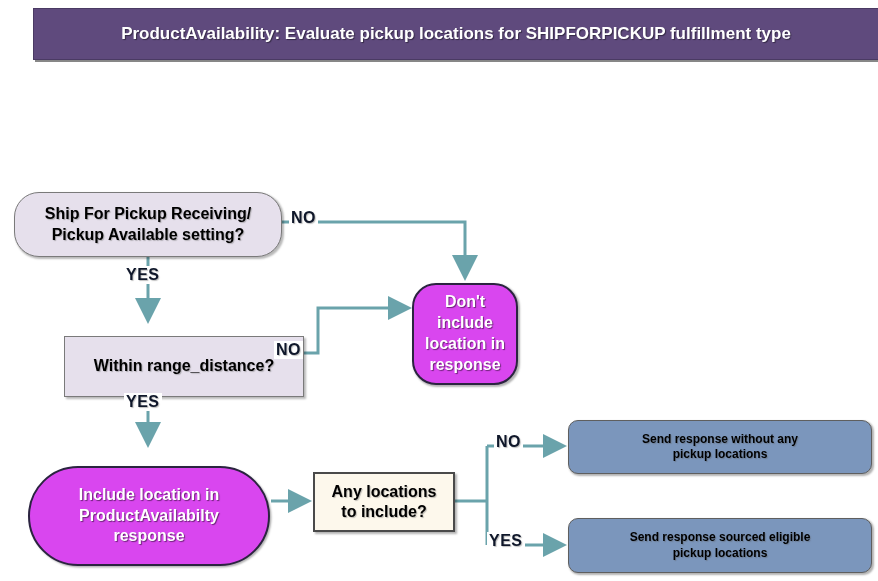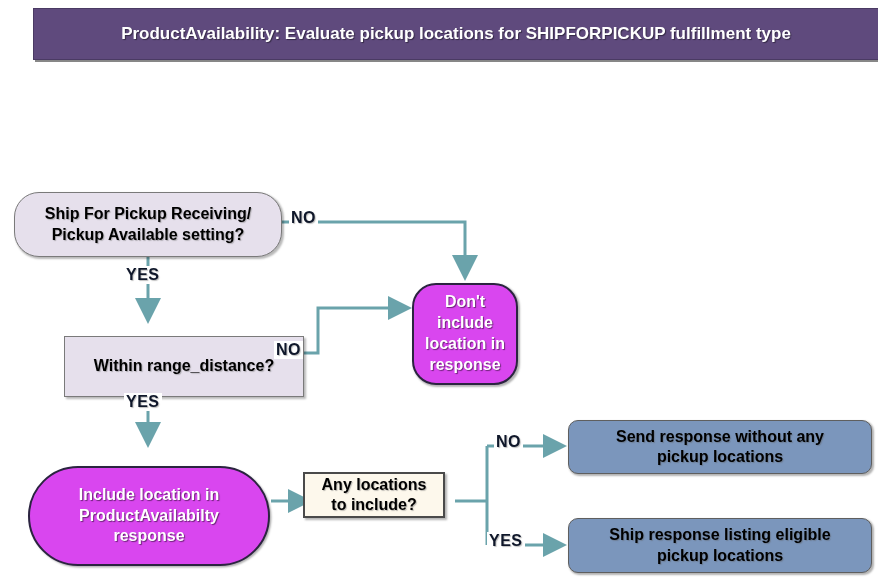--- a/index.html
+++ b/index.html
@@ -70,36 +70,36 @@
     border-radius: 24px;
     line-height: 1.3;
   }
 
   .stadium {
     left: 28px; top: 466px; width: 242px; height: 100px;
     border-radius: 50px;
   }
 
   .cream {
-    left: 303px; top: 472px; width: 142px; height: 46px;
+    left: 313px; top: 472px; width: 142px; height: 60px;
     background: #FDF8EC;
     border: 2px solid #4a4a4a;
     box-shadow: 2px 2px 2px rgba(0,0,0,0.3);
     color: #000000;
     font-size: 16px;
     text-shadow: 1px 1px 1px rgba(110,110,110,0.45);
   }
 
   .blue-box {
     background: #7B96BC;
     border: 1px solid #5f5f5f;
     border-radius: 10px;
     box-shadow: 1.5px 1.5px 2px rgba(0,0,0,0.3);
     color: #000000;
-    font-size: 16px;
+    font-size: 12px;
     text-shadow: 1px 1px 1px rgba(90,90,90,0.4);
   }
 
   .result1 { left: 568px; top: 420px; width: 304px; height: 54px; }
   .result2 { left: 568px; top: 518px; width: 304px; height: 55px; }
 
   .edge-label {
     position: absolute;
     background: #ffffff;
     color: #0f172a;
@@ -160,21 +160,21 @@
   <div class="node dark-node stadium">Include location in
 ProductAvailabilty
 response</div>
 
   <div class="node cream">Any locations
 to include?</div>
 
   <div class="node blue-box result1">Send response without any
 pickup locations</div>
 
-  <div class="node blue-box result2">Ship response listing eligible
+  <div class="node blue-box result2">Send response sourced eligible
 pickup locations</div>
 
   <span class="edge-label no1">NO</span>
   <span class="edge-label yes1">YES</span>
   <span class="edge-label no2">NO</span>
   <span class="edge-label yes2">YES</span>
   <span class="edge-label no3">NO</span>
   <span class="edge-label yes3">YES</span>
 
 </div>

